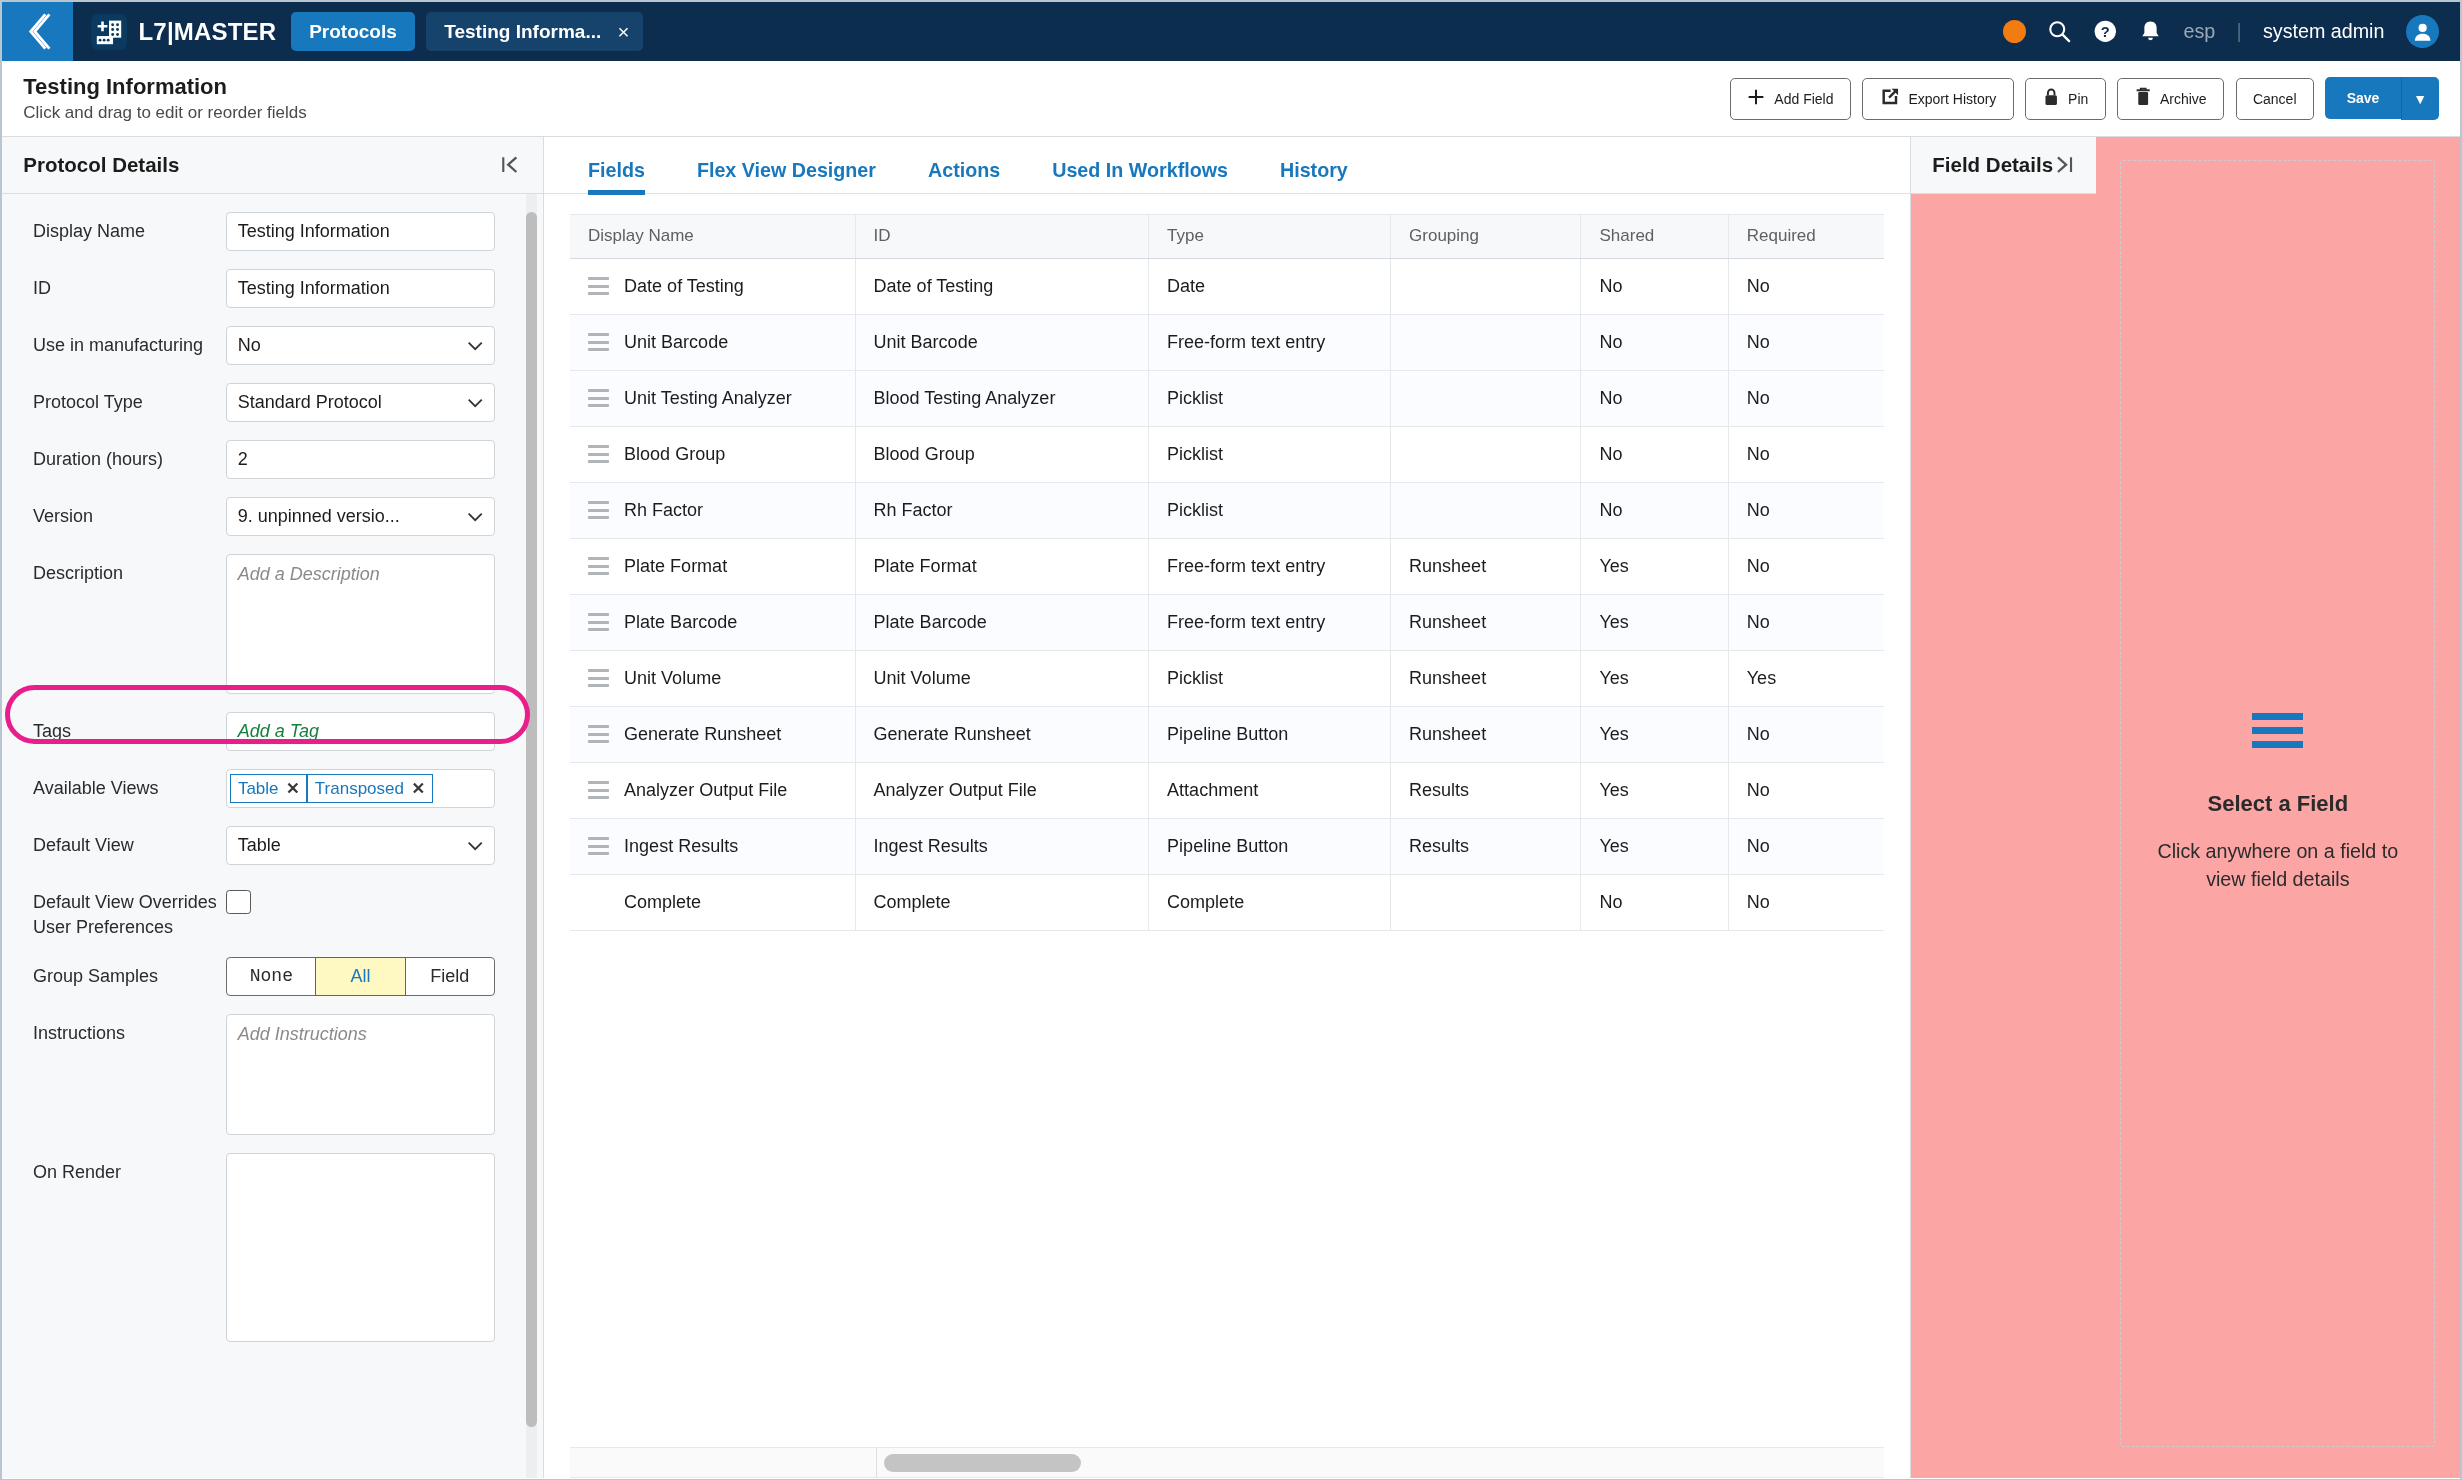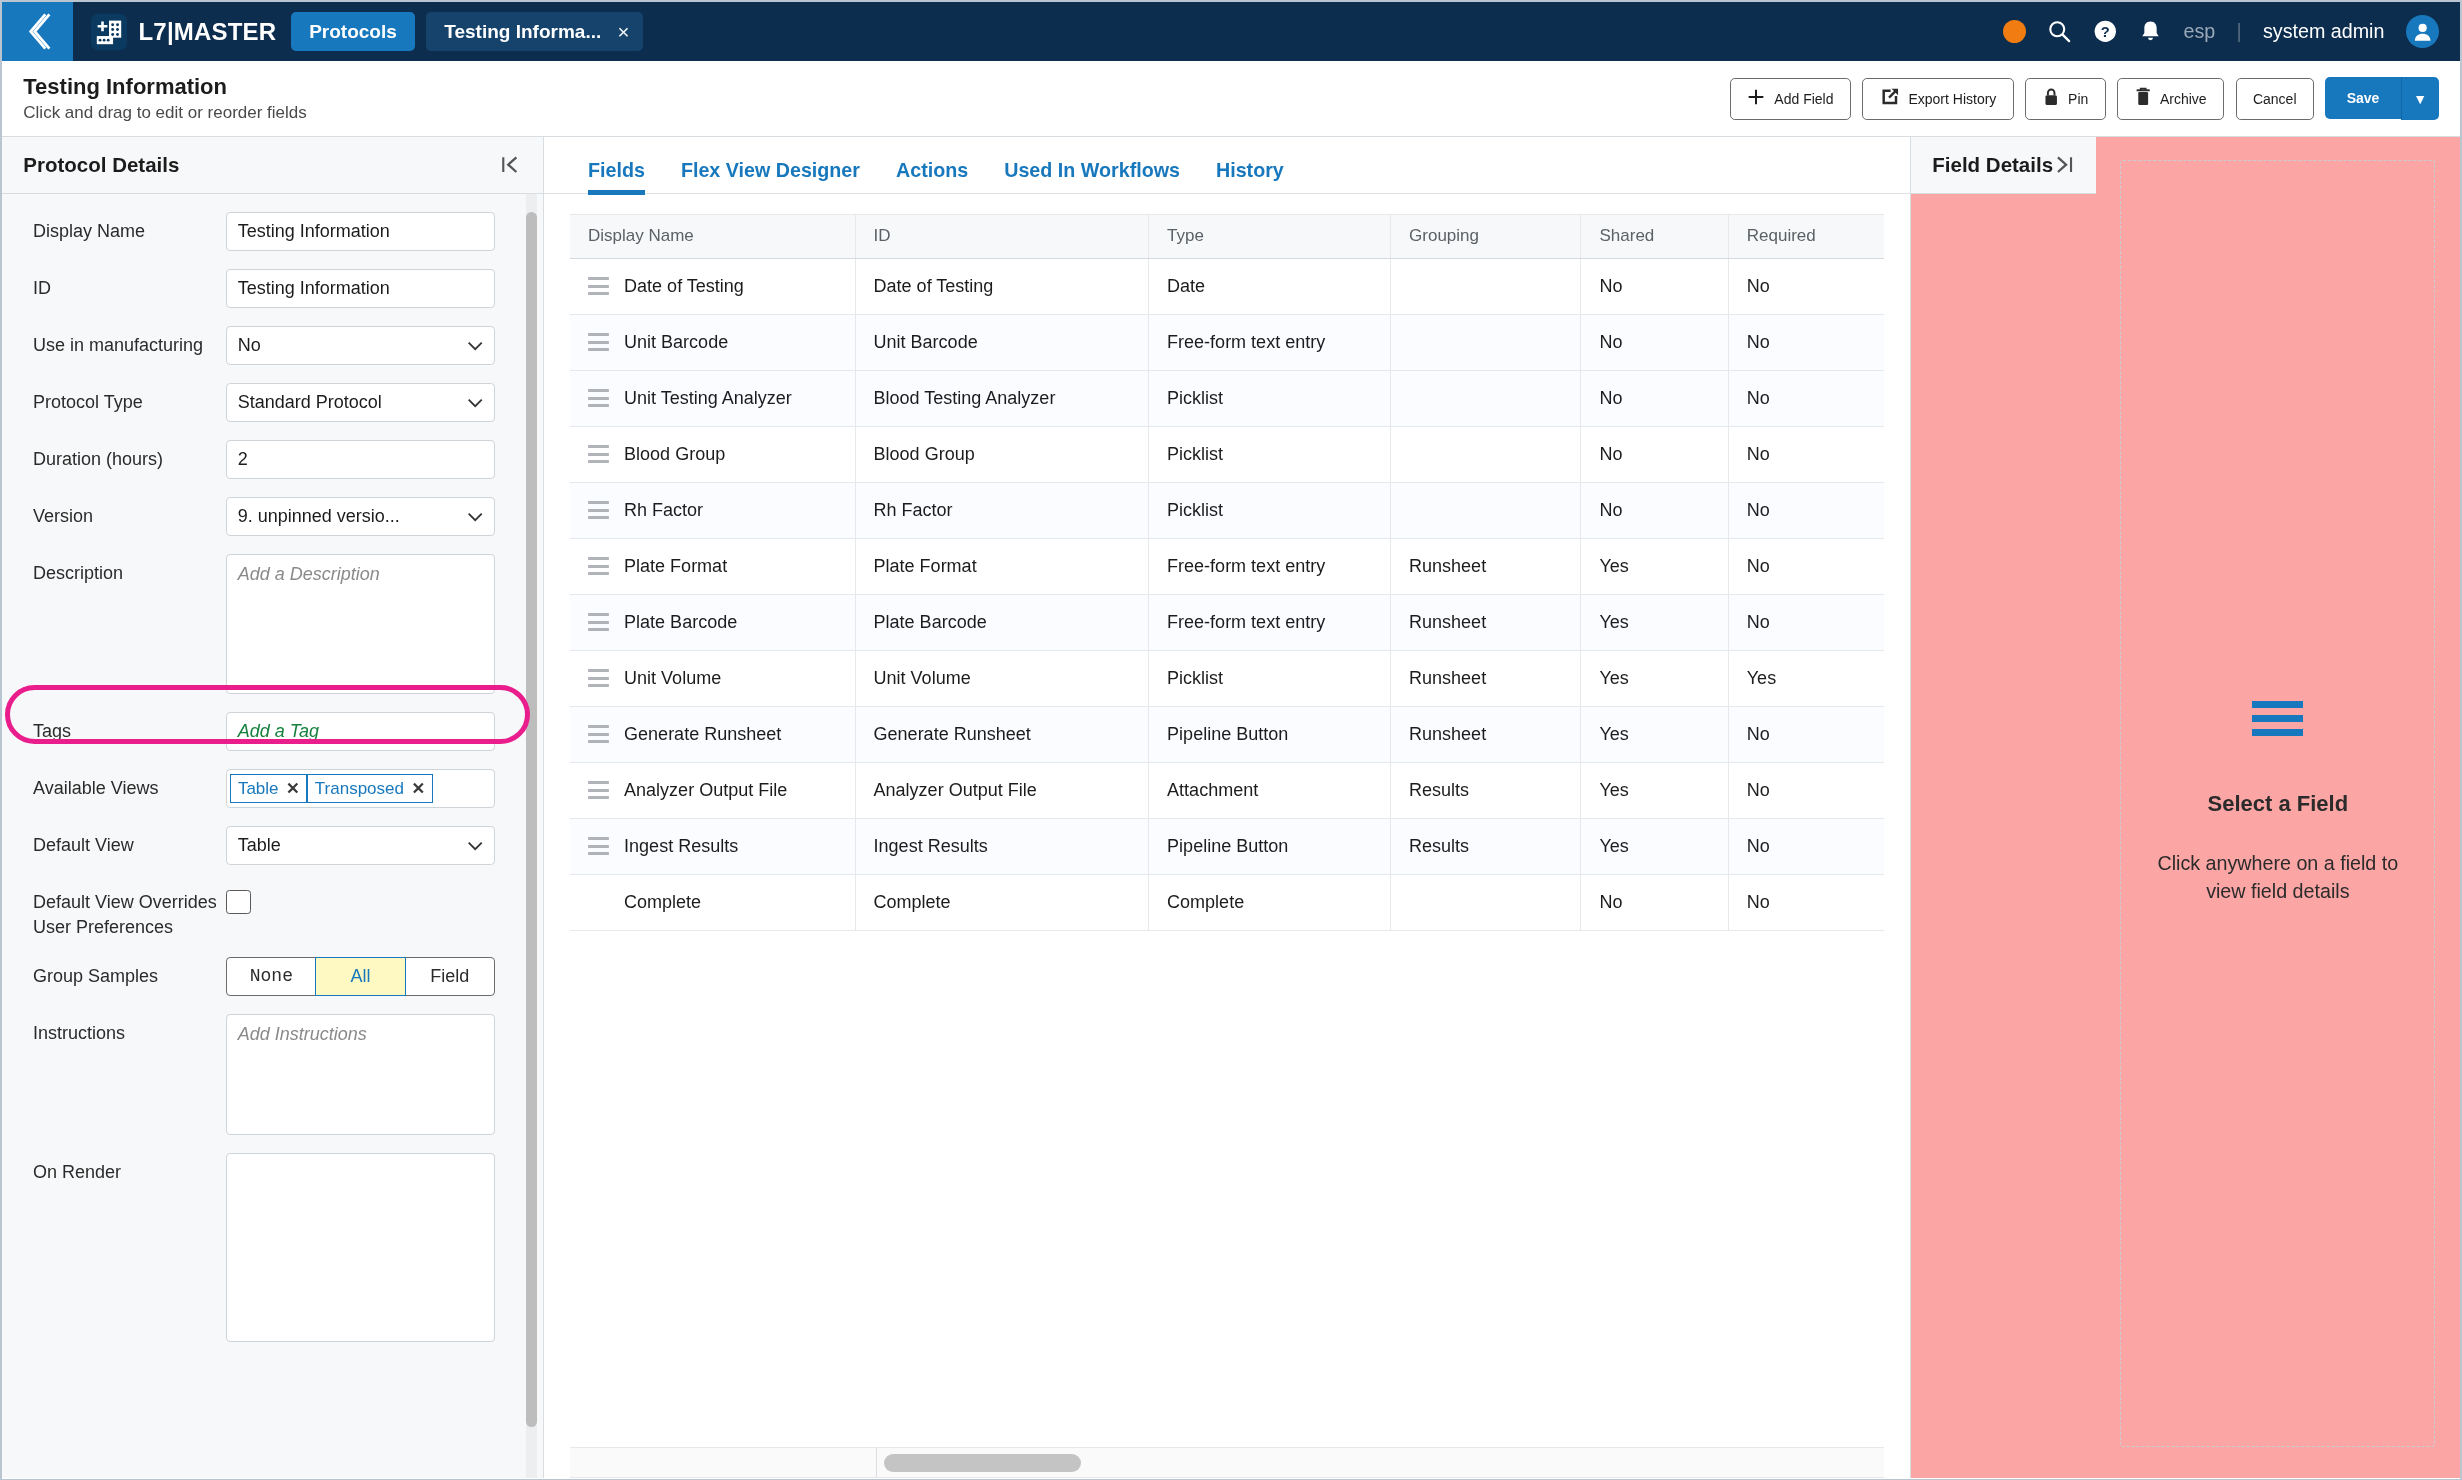--- a/index.html
+++ b/index.html
@@ -161,21 +161,21 @@
     position: absolute; right: 5.7px; top: 18px; width: 11.5px; height: 1215px;
     background: #bdbdbd; border-radius: 5.7px;
   }
   .left-vtrack {
     position: absolute; right: 5.7px; top: 0; width: 11.5px; bottom: 0; background: #eceef0;
   }
 
   
   .center-panel { flex: 1; display: flex; flex-direction: column; background: #fff; min-width:0;}
   .tabs {
-    height: 57px; display: flex; align-items: flex-end; gap: 0;
+    height: 57px; display: flex; align-items: flex-end; gap: 16px;
     border-bottom: 1.6px solid #dfe3e6; padding-left: 26px; background: #fff;
   }
   .tab {
     font-size: 19.7px; font-weight: bold; color: #1878bd; padding: 0 18px 11.5px 18px;
     position: relative; white-space: nowrap;
   }
   .tab.active::after {
     content: ""; position: absolute; left: 18px; right: 18px; bottom: -1.6px;
     height: 4.9px; background: #1878bd;
   }
@@ -217,21 +217,21 @@
 
   
   .right-panel {
     width: 550px; flex: 0 0 550px; border-left: 1.6px solid #d8dde2;
     display: flex; background: #fca5a5;
   }
   .right-body { flex: 1; padding: 23px 24.6px 31px 24.6px; display:flex; }
   .dashed-box {
     flex: 1; border: 1.6px dashed #c8cdd2; border-radius: 3.3px;
     display: flex; flex-direction: column; align-items: center;
-    justify-content: center; gap: 12px; padding: 0 33px;
+    justify-content: center; gap: 0; padding: 0 33px;
   }
   .stack-icon { display: flex; flex-direction: column; gap: 6.6px; margin-bottom: 43px; }
   .stack-icon span { display: block; width: 51px; height: 7.4px; background: #1878bd; }
   .sel-field-title { font-size: 22px; font-weight: bold; color: #2b2b2b; margin-bottom: 21.3px; }
   .sel-field-sub {
     font-size: 19.7px; color: #2b2b2b; text-align: center; line-height: 1.42;
     max-width: 345px;
   }
 </style>
 </head>

